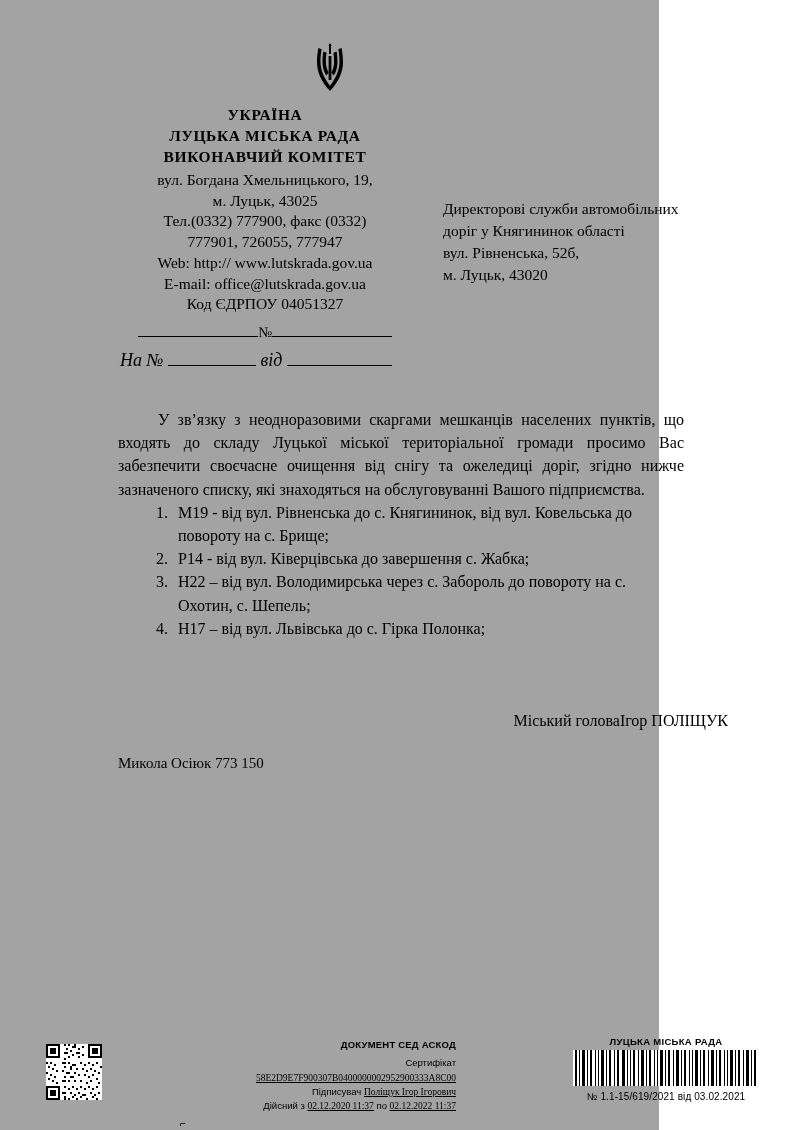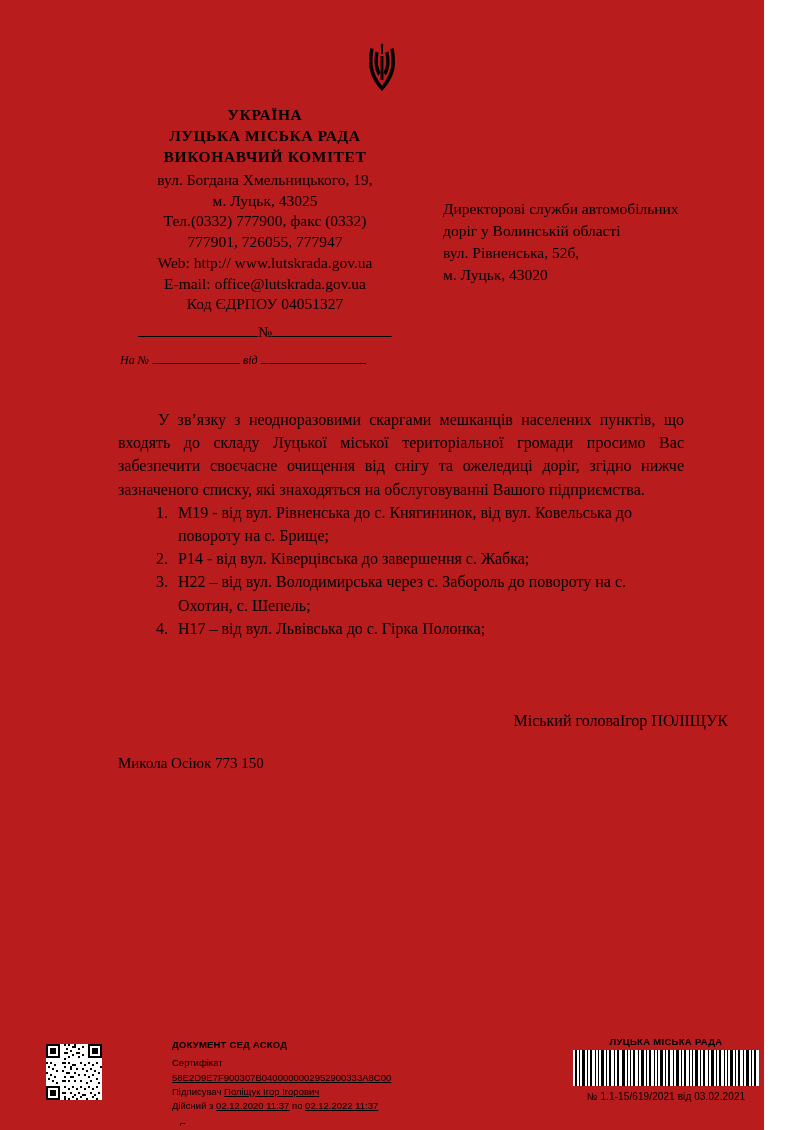--- a/index.html
+++ b/index.html
@@ -11,23 +11,23 @@
     width: 800px;
     height: 1130px;
     position: relative;
     font-family: "Liberation Serif", serif;
     color: #000000;
     overflow: hidden;
   }
 
   .page {
     position: relative;
-    width: 764px;
+    width: 659px;
     height: 1130px;
-    background: #b91c1c;
+    background: #a3a3a3;
   }
 
   
   .emblem {
     position: absolute;
     left: 0;
     right: 0;
     top: 42px;
     text-align: center;
   }
@@ -72,21 +72,21 @@
   .rule-long {
     display: inline-block;
     border-bottom: 1px solid #000;
     width: 120px;
     vertical-align: baseline;
     height: 14px;
   }
   .ref-row-2 {
     margin-top: 9px;
     font-style: italic;
-    font-size: 12px;
+    font-size: 18px;
     white-space: nowrap;
   }
   .rule-mid {
     display: inline-block;
     border-bottom: 1px solid #000;
     width: 88px;
     height: 13px;
   }
   .rule-mid2 {
     display: inline-block;
@@ -156,36 +156,37 @@
     position: absolute;
     left: 46px;
     top: 1044px;
     width: 56px;
     height: 56px;
   }
   .qr svg { display: block; }
 
   .cert-block {
     position: absolute;
-    left: 172px;
+    left: 166px;
     top: 1038px;
     width: 290px;
     font-family: "Liberation Sans", sans-serif;
     font-size: 9.5px;
     line-height: 1.5;
     color: #000;
+    text-align: right;
   }
   .cert-block .cert-title {
     font-weight: bold;
     letter-spacing: 0.2px;
     margin-bottom: 4px;
     font-size: 9.5px;
   }
   .cert-block .cert-label { margin-top: 1px; }
-  .cert-block .u { text-decoration: underline; }
+  .cert-block .u { text-decoration: underline; font-family: Liberation Serif, serif; }
   .cert-tick {
     position: absolute;
     left: 180px;
     top: 1118px;
     font-size: 10px;
     font-family: "Liberation Sans", sans-serif;
   }
 
   .stamp-block {
     position: absolute;
@@ -254,21 +255,21 @@
     <div class="ref-row-2">
       <span>На №</span>
       <span class="rule-mid"></span>
       <span>від</span>
       <span class="rule-mid2"></span>
     </div>
   </div>
 
   <div class="addressee">
     <div>Директорові служби автомобільних</div>
-    <div>доріг у Волинській області</div>
+    <div>доріг у Княгининок області</div>
     <div>вул. Рівненська, 52б,</div>
     <div>м. Луцьк, 43020</div>
   </div>
 
   <div class="body-text">
     <p class="indent">У зв’язку з неодноразовими скаргами мешканців населених пунктів, що входять до складу Луцької міської територіальної громади просимо Вас забезпечити своєчасне очищення від снігу та ожеледиці доріг, згідно нижче зазначеного списку, які знаходяться на обслуговуванні Вашого підприємства.</p>
     <ol class="roads">
       <li>М19 - від вул. Рівненська до с. Княгининок, від вул. Ковельська до повороту на с. Брище;</li>
       <li>Р14 - від вул. Ківерцівська до завершення с. Жабка;</li>
       <li>Н22 – від вул. Володимирська через с. Забороль до повороту на с. Охотин, с. Шепель;</li>

